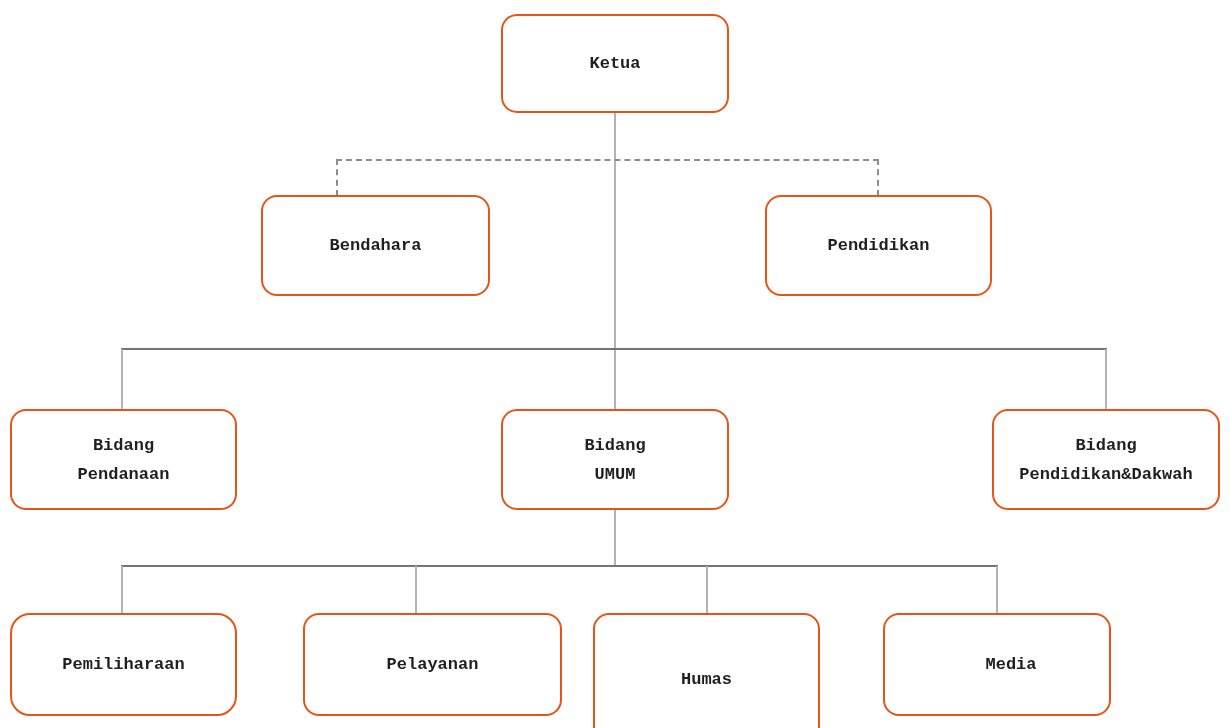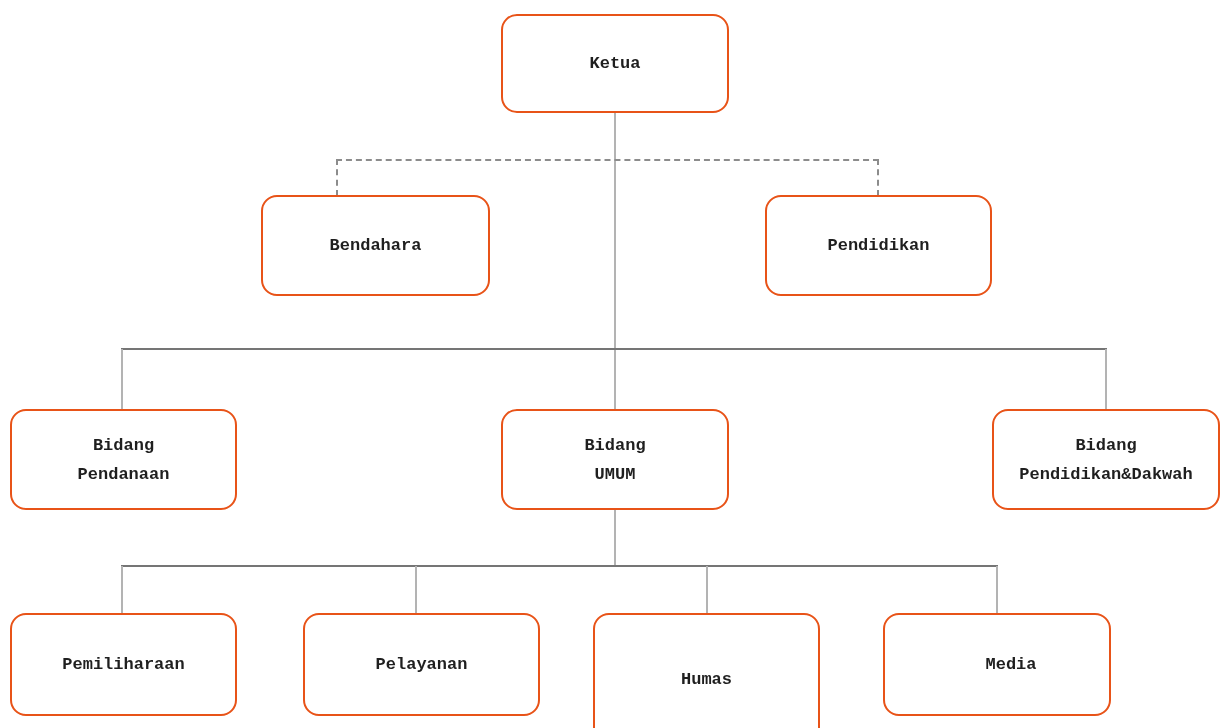--- a/index.html
+++ b/index.html
@@ -56,22 +56,22 @@
     color: #1f1f1f;
     line-height: 29px;
     white-space: pre-line;
   }
   #n-ketua        { left: 501px; top: 14px;  width: 228px; height: 99px;  }
   #n-bendahara    { left: 223px; top: 195px; width: 229px; height: 101px; margin-left: 38px; }
   #n-sekertarias  { left: 765px; top: 195px; width: 227px; height: 101px; }
   #n-pendanaan    { left: 10px;  top: 409px; width: 227px; height: 101px; }
   #n-umum         { left: 501px; top: 409px; width: 228px; height: 101px; }
   #n-pendidikan   { left: 992px; top: 409px; width: 228px; height: 101px; }
-  #n-pemiliharaan { left: 10px;  top: 613px; width: 227px; height: 103px; }
-  #n-pelayanan    { left: 303px; top: 613px; width: 237px; height: 103px; }
+  #n-pemiliharaan { left: 10px;  top: 613px; width: 227px; height: 103px; border-radius: 20px; }
+  #n-pelayanan    { left: 303px; top: 613px; width: 259px; height: 103px; }
   #n-humas        { left: 593px; top: 613px; width: 227px; height: 133px; }
   #n-media        { left: 883px; top: 613px; width: 228px; height: 103px; padding-left: 28px; }
 </style>
 </head>
 <body>
 
 <div class="canvas">
 
   <div class="line vline" id="v-ketua-main"></div>
   <div class="line vline" id="v-umum-down"></div>

